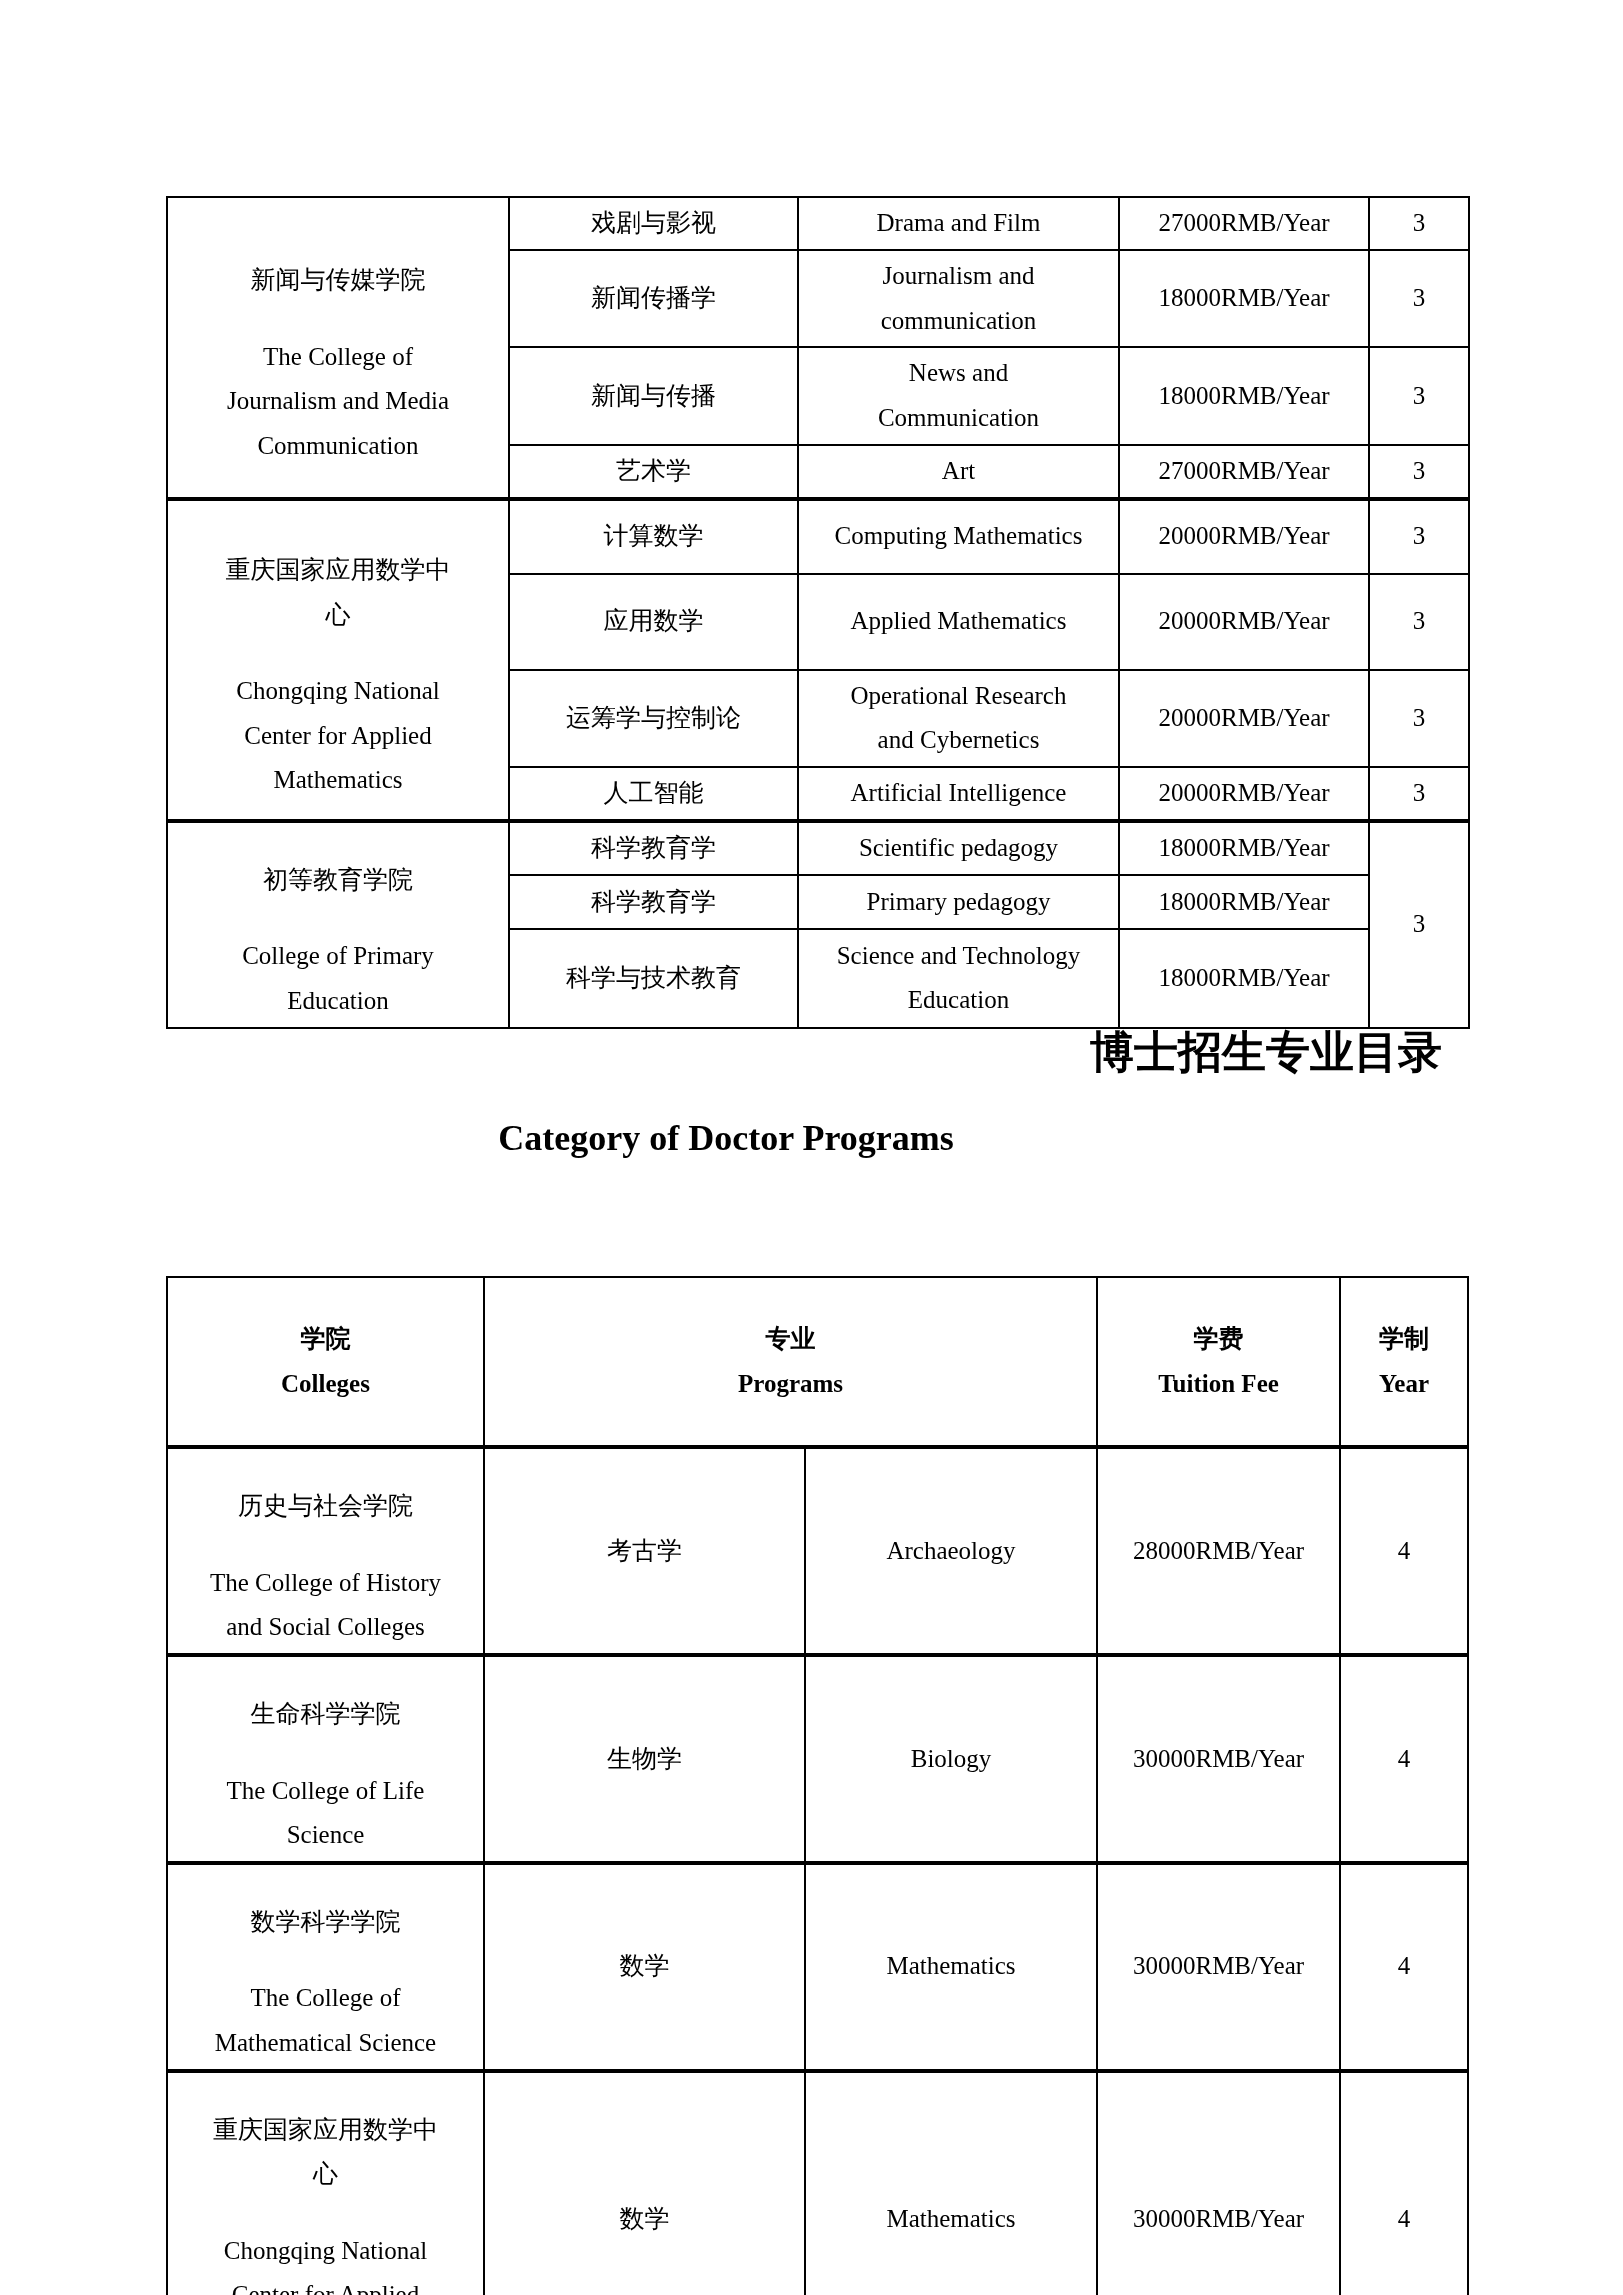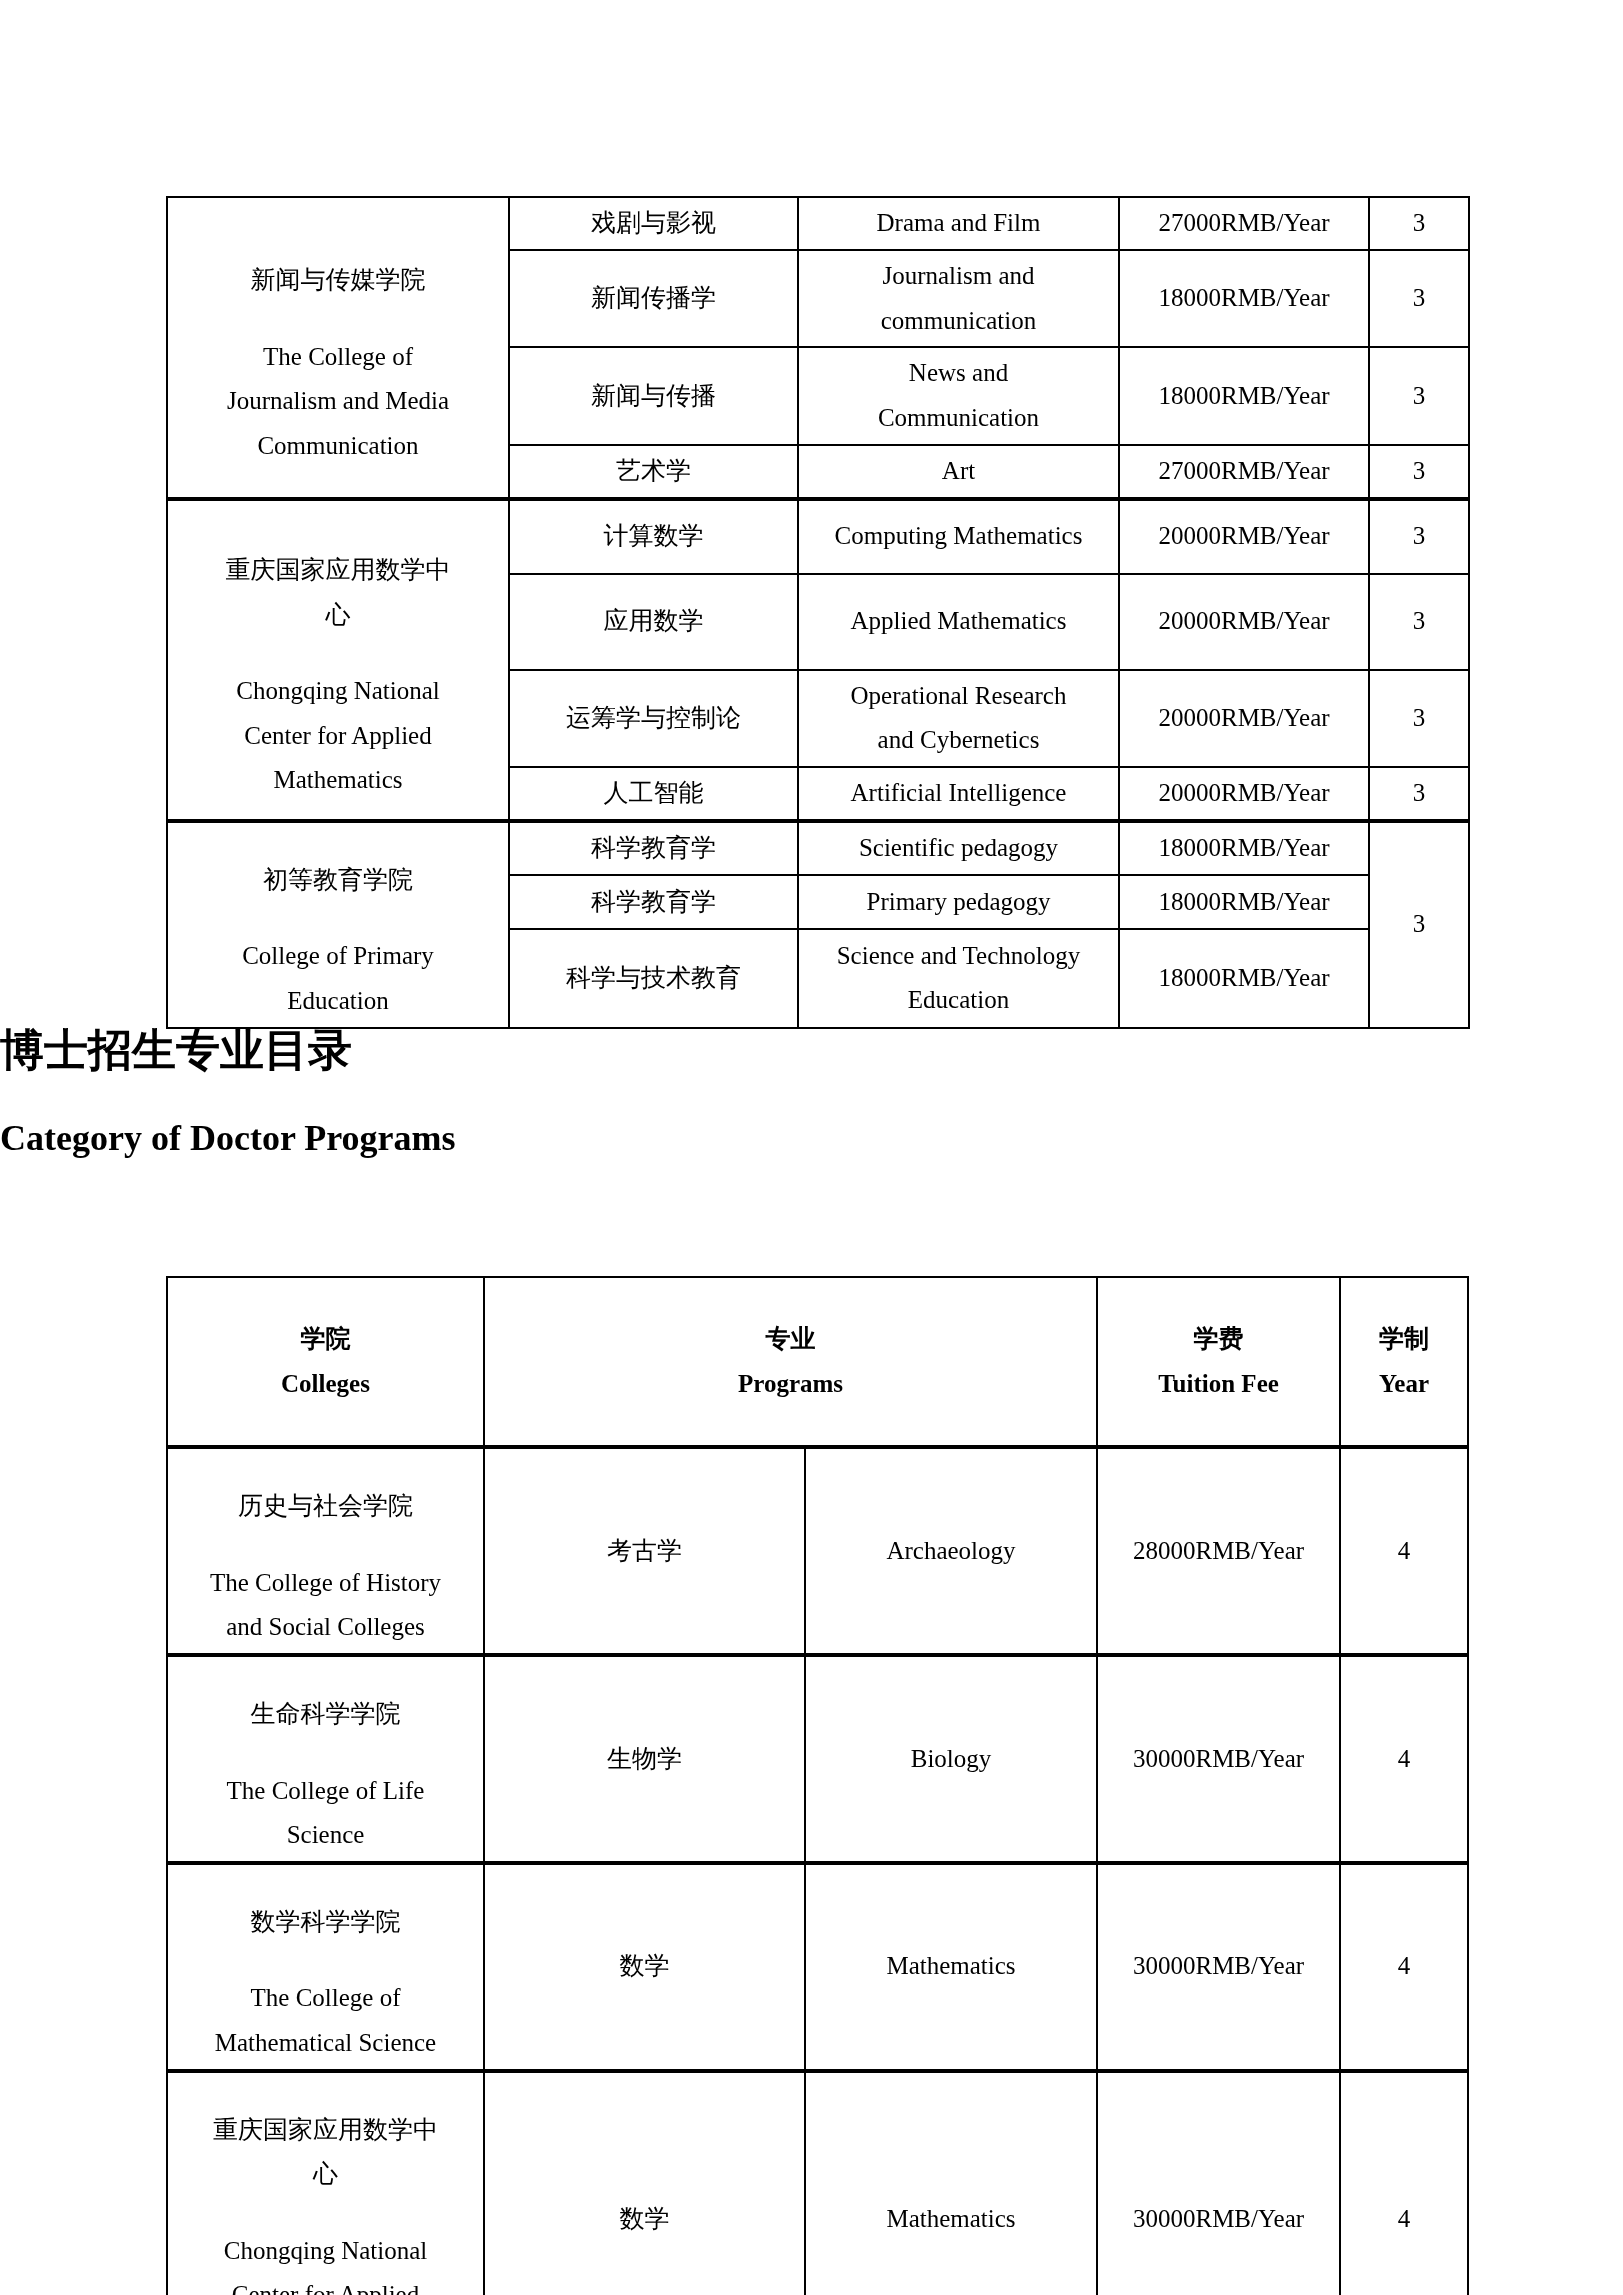--- a/index.html
+++ b/index.html
@@ -27,27 +27,27 @@
     padding: 3.2px 9.5px;
     overflow: hidden;
   }
   .pre { white-space: pre-line; margin-top: 32px; }
   
   .master { position: absolute; left: 166px; top: 196px; width: 1302px; }
   .master tr.row-sep > td { border-top-width: 4.8px; }
   
   .title-zh {
     position: absolute; left: 0; top: 1029px; width: 1442px;
-    text-align: left;
-    font-family: Liberation Mono, monospace;
+    text-align: right;
+    font-family: Liberation Serif, serif;
     font-weight: bold; font-size: 44px; line-height: 1.1;
   }
   .title-en {
     position: absolute; left: 0; top: 1119px; width: 1452px;
-    text-align: left;
+    text-align: center;
     font-family: "Liberation Serif", serif;
     font-weight: bold; font-size: 36px; line-height: 1.1;
   }
   
   .doctor { position: absolute; left: 166px; top: 1276px; width: 1302px; }
   .doctor th { font-weight: bold; margin-left: 48px; }
   .doctor tr.trow > td { border-top-width: 4px; }
   .doctor tr.trow:last-child > td { border-bottom-width: 4px; }
 </style>
 </head>

